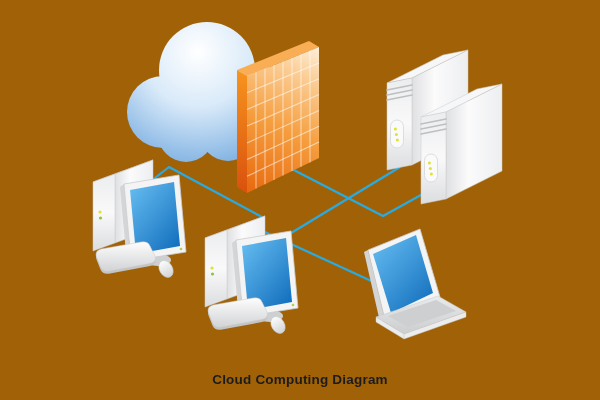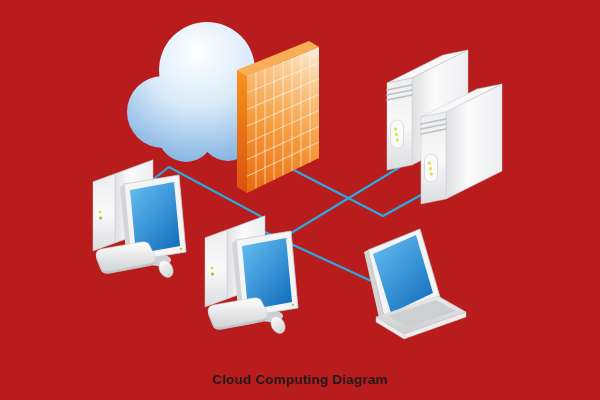--- a/index.html
+++ b/index.html
@@ -8,21 +8,21 @@
     background: #ffffff;
     width: 600px;
     height: 400px;
     overflow: hidden;
     font-family: "Liberation Sans", sans-serif;
   }
   #stage {
     position: relative;
     width: 600px;
     height: 400px;
-    background: #b91c1c;
+    background: #a16207;
   }
   svg { display: block; }
   .caption {
     font-family: "Liberation Sans", "DejaVu Sans", sans-serif;
     font-size: 13.5px;
     font-weight: 700;
     letter-spacing: 0.2px;
   }
   .brick-line { stroke: rgba(255,255,255,0.55); stroke-width: 1.1; }
   .groove { stroke: #bdbfc1; stroke-width: 1.7; stroke-linecap: round; }

